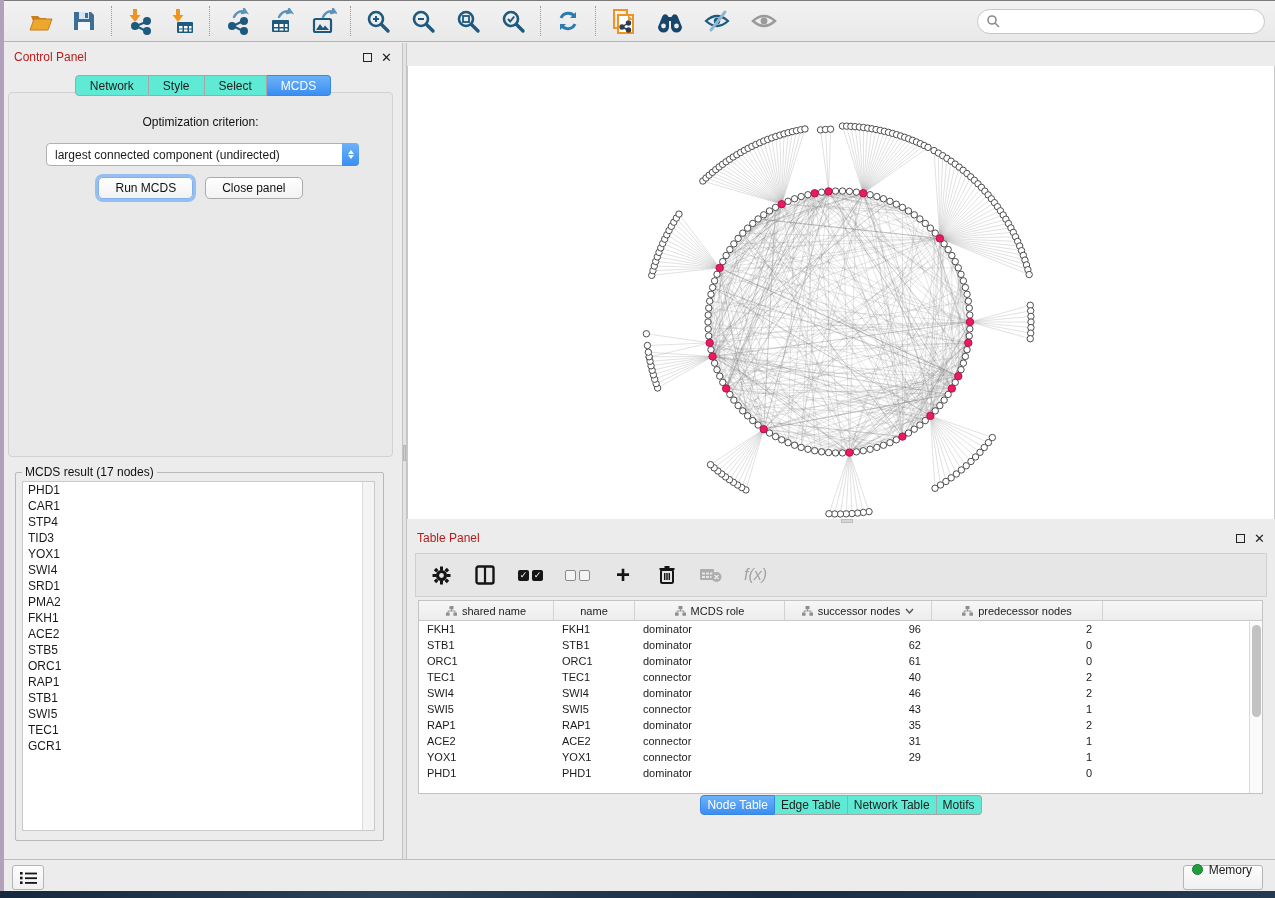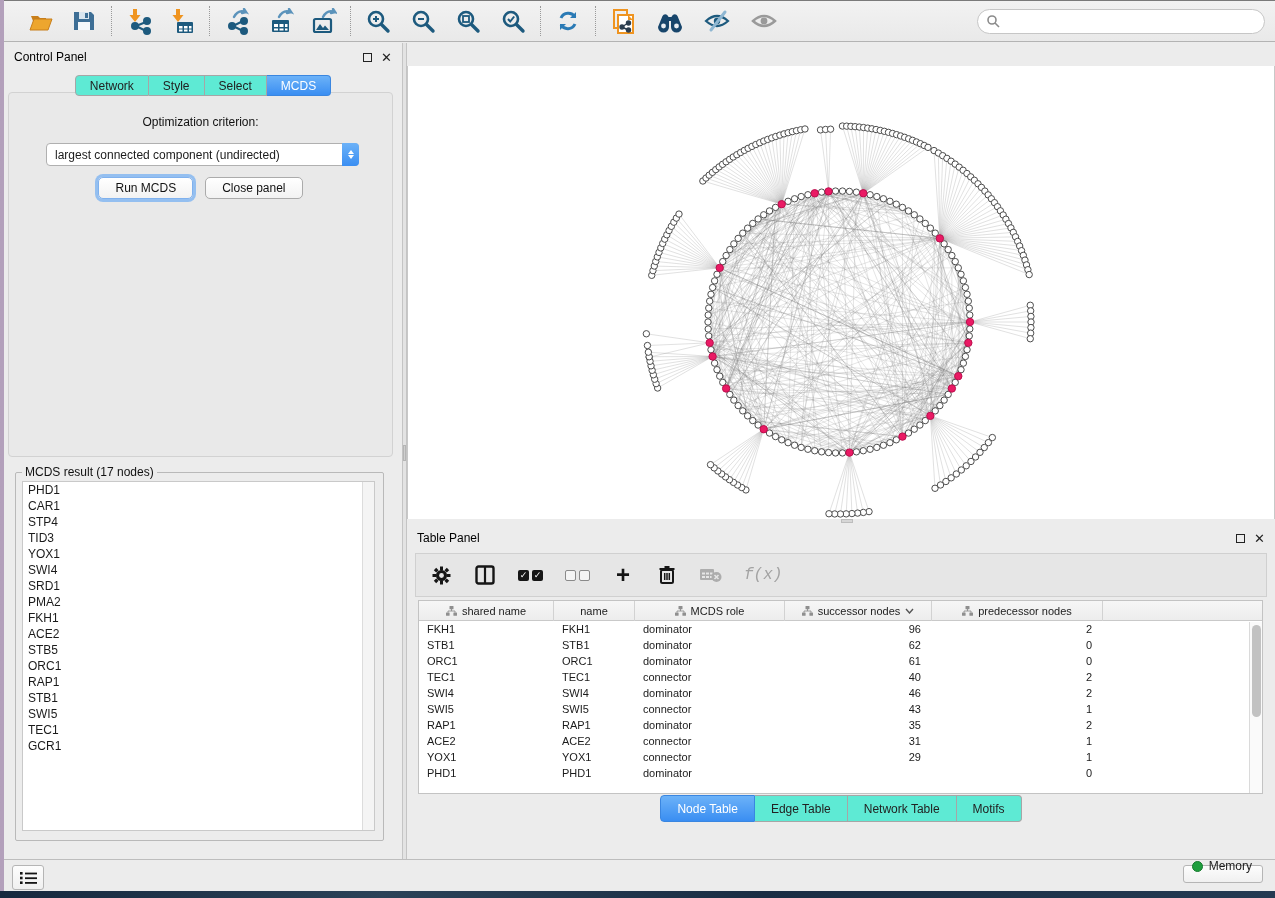--- a/index.html
+++ b/index.html
@@ -18,21 +18,21 @@
   .tbgroup { display:flex; align-items:center; gap:13px; padding:0 12px; }
   .tbsep { width:1px; height:30px; border-left:1px dotted #9a9a9a; }
   .tbicon { width:30px; height:30px; display:flex; align-items:center; justify-content:center; cursor:pointer; }
   .search { margin-left:auto; width:288px; height:25px; background:#fff; border:1px solid #c6c6c6;
             border-radius:13px; display:flex; align-items:center; padding:0 8px; }
   .search input { border:none; outline:none; flex:1; font-size:12px; background:transparent; }
 
   
   .cpanel { position:absolute; left:0; top:42px; width:398px; height:816px; background:#ececec; }
   .phead { height:28px; display:flex; align-items:center; padding:0 10px; }
-  .phead .ttl { font-size:12px; color:#000000; }
+  .phead .ttl { font-size:12px; color:#b91c1c; }
   .winbtns { margin-left:auto; display:flex; gap:9px; align-items:center; }
   .float-ic { width:9px; height:9px; border:1.5px solid #222; display:inline-block; }
   .close-ic { font-size:13px; font-weight:bold; color:#222; line-height:9px; }
   .tabsrow { display:flex; justify-content:center; margin-top:4px; position:relative; z-index:2; }
   .seg { display:inline-flex; }
   .seg .tab { border:1px solid #a6a6a6; border-left:none; background:#5eead4; color:#222;
               font-size:12px; height:21px; padding:0 14px; display:flex; align-items:center; cursor:pointer; }
   .seg .tab:first-child { border-left:1px solid #a6a6a6; border-radius:4px 0 0 4px; }
   .seg .tab:last-child { border-radius:0 4px 4px 0; }
   .seg .tab.on { background:linear-gradient(#6cb2f8,#3a8ef2); border-color:#3a86e0; color:#fff; }
@@ -82,41 +82,41 @@
   .tpanel { position:absolute; left:403px; top:523px; width:868px; height:335px; background:#ececec; }
   .ttoolbar { position:absolute; left:8px; top:29px; width:852px; height:44px; background:#e6e6e6;
               border:1px solid #d0d0d0; display:flex; align-items:center; gap:22px; padding:0 14px; }
   .tico { display:flex; align-items:center; justify-content:center; min-width:22px; height:24px; cursor:pointer; }
   .tico.dis { cursor:default; }
   .checkpair { display:flex; gap:3px; }
   .cbx { width:11px; height:11px; background:#161616; border-radius:2px; color:#fff; font-size:9px;
          line-height:11px; text-align:center; }
   .cbe { width:11px; height:11px; border:1.5px solid #8a8a8a; border-radius:2px; background:#f4f4f4; }
   .plus { font-size:24px; font-weight:bold; color:#141414; line-height:20px; }
-  .fx { font-family:Liberation Mono, monospace; font-style:italic; font-size:16px; color:#a3a3a3; }
+  .fx { font-family:Liberation Sans, sans-serif; font-style:italic; font-size:16px; color:#a3a3a3; }
 
   .ntable { position:absolute; left:11px; top:76px; width:845px; height:194px; background:#fff;
             border:1px solid #c3c3c3; overflow:hidden; }
   .thead { display:flex; height:20px; background:linear-gradient(#f6f6f6,#ededed); border-bottom:1px solid #c9c9c9; }
   .th { display:flex; align-items:center; justify-content:center; gap:5px; font-size:11px; color:#222;
         border-right:1px solid #d2d2d2; height:20px; cursor:pointer; }
   .trow { display:flex; height:16px; }
   .td { font-size:11px; line-height:16px; padding:0 8px; white-space:nowrap; overflow:hidden; }
   .td.num { text-align:right; padding-right:11px; }
   .vscroll { position:absolute; right:0; top:21px; width:13px; height:173px; background:#fafafa; border-left:1px solid #dadada; }
   .vscroll .thumb { position:absolute; left:1.5px; top:3px; width:9px; height:92px; background:#c2c2c2; border-radius:5px; }
   .btabs { position:absolute; left:0; top:271px; width:100%; display:flex; justify-content:center; }
-  .btabs .tab { height:27px; padding:0 16px; }
+  .btabs .tab { height:20px; padding:0 6px; }
 
   
   .statusbar { position:absolute; left:0; top:858px; width:100%; height:33px; background:#ececec;
                border-top:1px solid #bdbdbd; }
   .listbtn { position:absolute; left:8px; top:5px; width:32px; height:25px; background:linear-gradient(#fdfdfd,#f0f0f0);
              border:1px solid #b5b5b5; border-radius:3px; display:flex; align-items:center; justify-content:center; cursor:pointer; }
-  .membtn { position:absolute; right:12px; top:5px; height:18px; padding:0 10px 16px 8px;
+  .membtn { position:absolute; right:12px; top:5px; height:25px; padding:0 10px 16px 8px;
             background:linear-gradient(#fdfdfd,#f0f0f0); border:1px solid #b5b5b5; border-radius:3px;
             display:flex; align-items:center; gap:6px; font-size:12px; cursor:pointer; }
   .memdot { width:11px; height:11px; border-radius:50%; background:#1f9e3e; border:1px solid #157a2d; }
 </style>
 </head>
 <body>
 
 <div class="win">
 
   <div class="toolbar">

